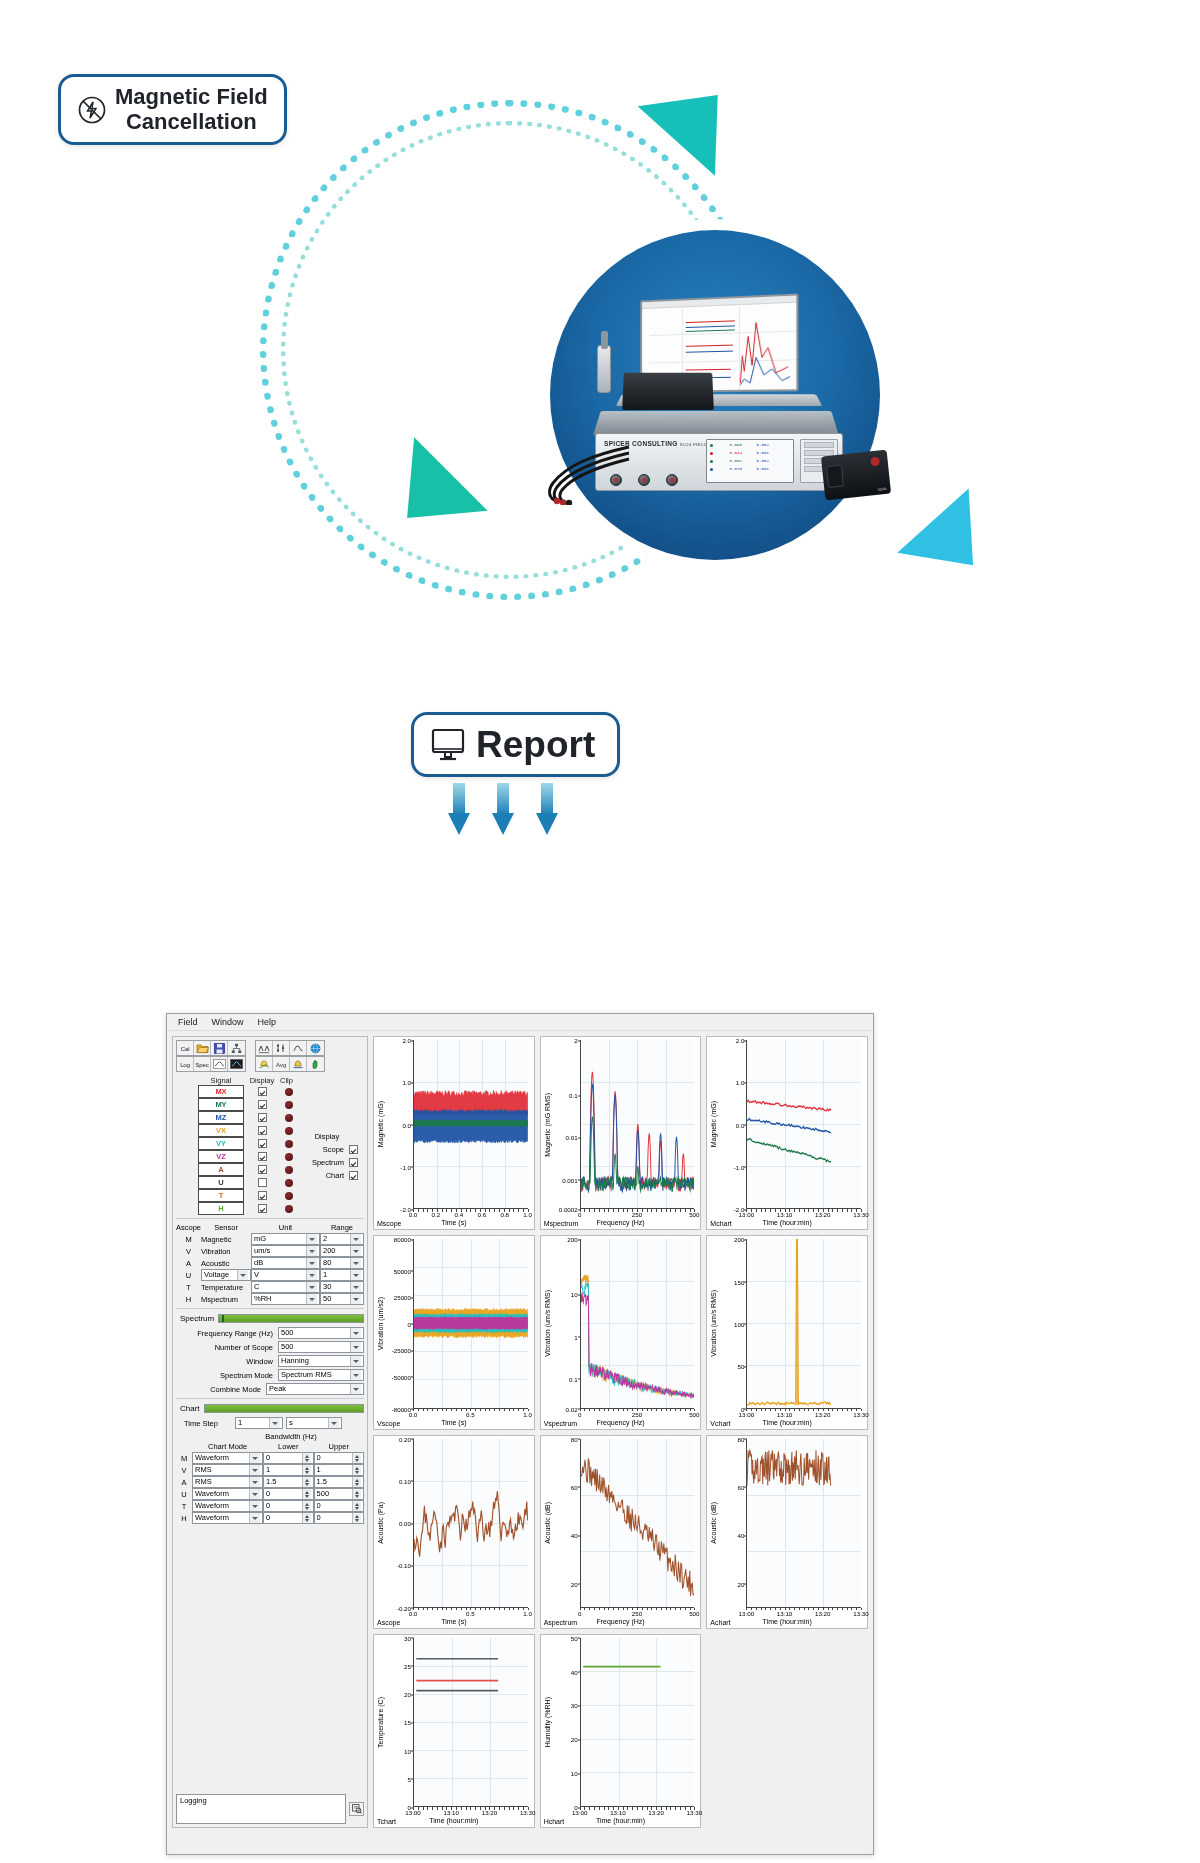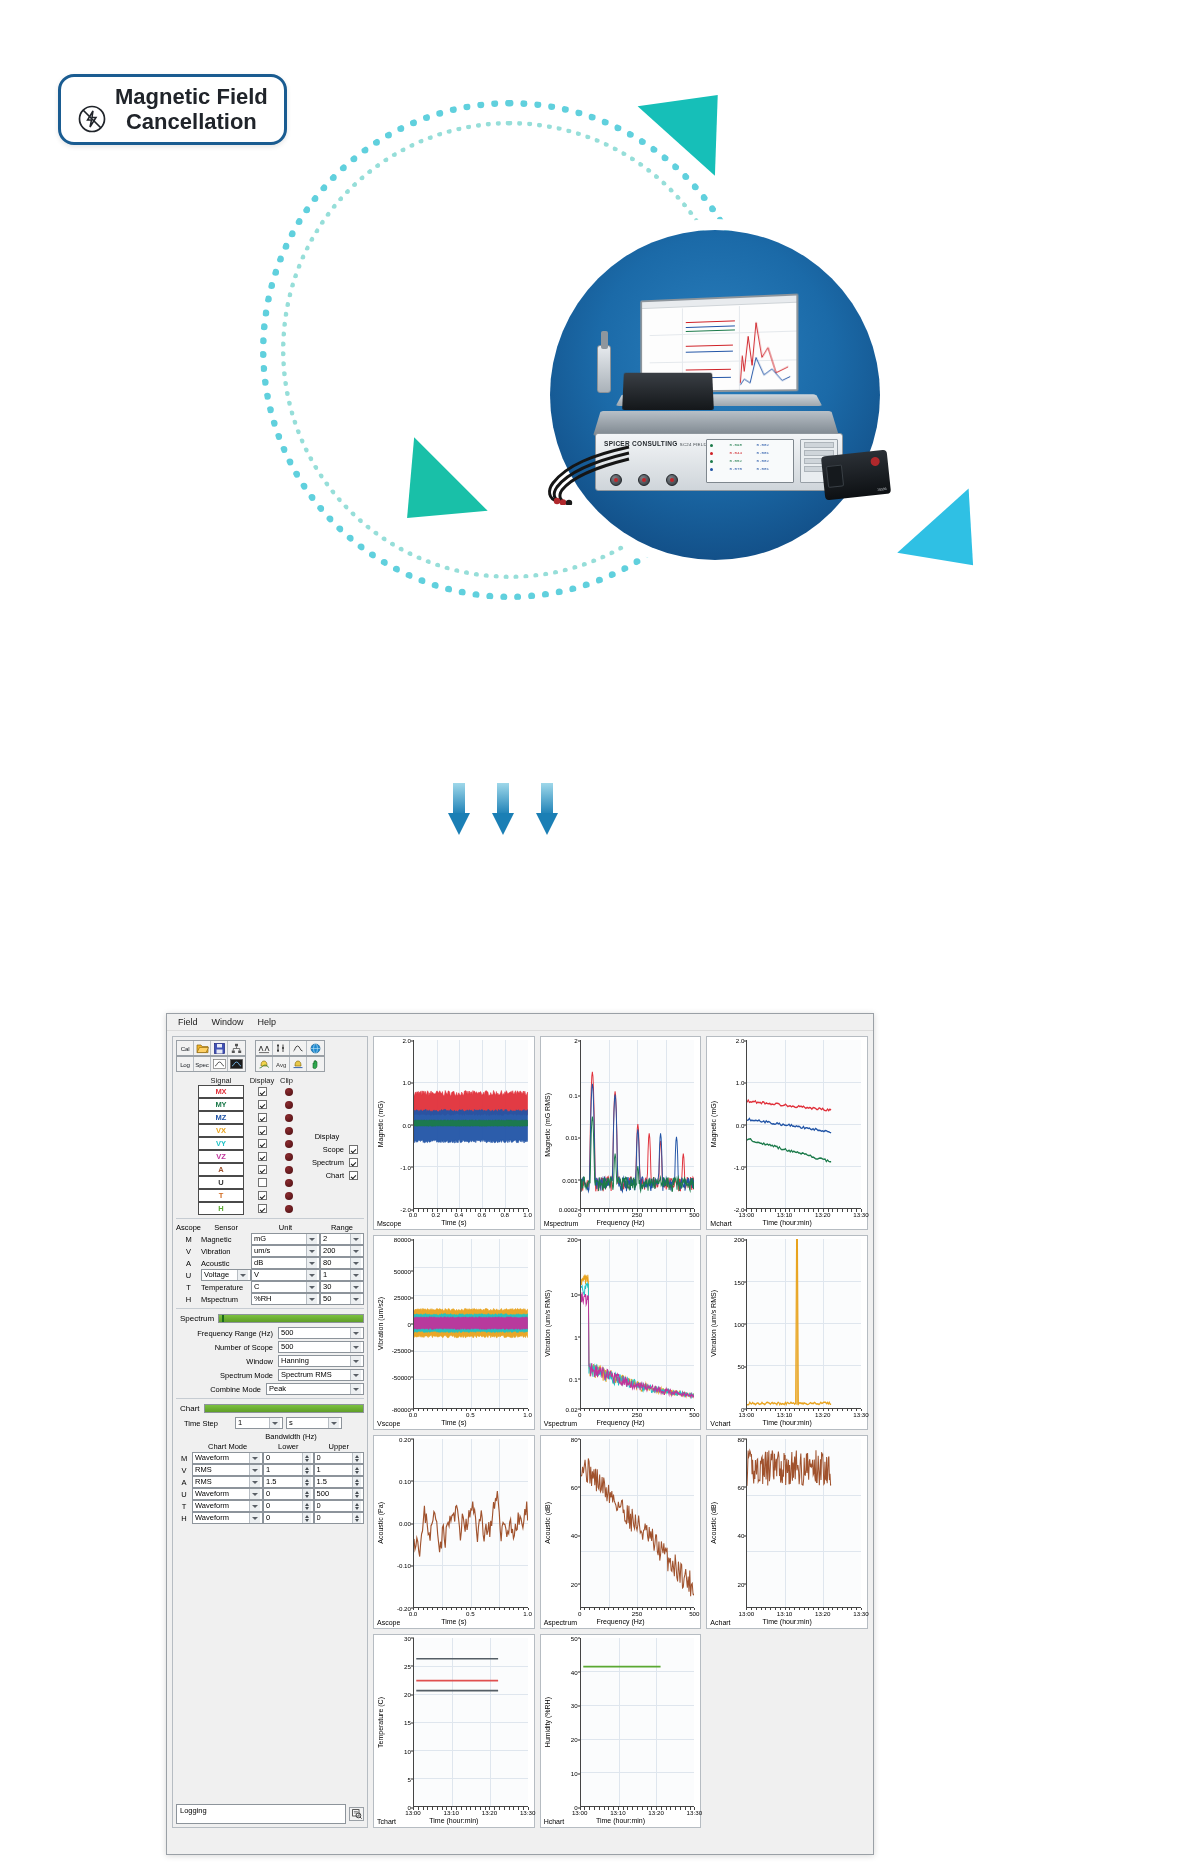--- a/index.html
+++ b/index.html
@@ -163,21 +163,21 @@
   
   .pill {
     position:absolute; background:#ffffff;
     border:3px solid #1a5c91; border-radius:16px;
     display:flex; align-items:center; gap:8px;
     padding:8px 16px;
     box-shadow:0 2px 5px rgba(0,0,0,.10);
   }
   .pill .txt { font-weight:bold; color:#20242a; line-height:1.12; }
 
-  #pill-magnetic { left:58px; top:74px;align-items:flex-end; }
+  #pill-magnetic { left:58px; top:74px; }
   #pill-magnetic .txt { font-size:22px; text-align:center; }
   #pill-warning { left:789px; top:198px; padding:7px 18px 7px 12px; }
   #pill-warning .txt { font-size:32px; }
   #pill-report { left:411px; top:712px; padding:9px 22px 9px 14px; }
   #pill-report .txt { font-size:37px; }
 
   .ic { flex:0 0 auto; display:block; }
 
   
   .dn { position:absolute; width:22px; height:52px; }
@@ -314,21 +314,21 @@
     background:linear-gradient(#7cc140,#5f9e27); }
   .bar-g .tick { position:absolute; left:3px; top:0; bottom:0; width:2px; background:#1a6b1a; }
 
   .frow { display:flex; align-items:center; gap:3px; margin-top:2px; }
   .frow .fl { flex:1; text-align:right; font-size:7.5px; padding-right:2px; }
 
   .statusbar {
     margin-top:auto; display:flex; align-items:center; gap:3px;
   }
   .statusbar .sfield {
-    flex:1; height:20px; background:#fff; border:1px solid #8d949b;
+    flex:1; height:30px; background:#fff; border:1px solid #8d949b;
     font-size:7.5px; line-height:11px; padding-left:3px;
   }
   .statusbar .sbtn {
     width:15px; height:14px; border:1px solid #9aa0a6; background:#f2f2f2;
     display:flex; align-items:center; justify-content:center;
   }
 
   
   .right { flex:1; display:grid; grid-template-columns:repeat(3,1fr);
     grid-template-rows:repeat(4,1fr); gap:5px; }
@@ -472,20 +472,29 @@
       <path d="M16 7 L10.5 16 H14.5 L13 23 L19 13.5 H15 Z" fill="none" stroke="#20242a" stroke-width="1.5"></path>
       <line x1="6" y1="6" x2="24" y2="24" stroke="#20242a" stroke-width="1.7"></line>
     </svg>
     <div class="txt">
       <div>Magnetic Field</div>
       <div>Cancellation</div>
     </div>
   </div>
 
 
+  <div class="pill" id="pill-report">
+    <svg class="ic" width="40" height="40" viewBox="0 0 40 40">
+      <rect x="5" y="5" width="30" height="22" rx="2" fill="none" stroke="#20242a" stroke-width="2.2"></rect>
+      <line x1="5" y1="24" x2="35" y2="24" stroke="#20242a" stroke-width="1.6"></line>
+      <rect x="17" y="27" width="6" height="5" fill="none" stroke="#20242a" stroke-width="2"></rect>
+      <line x1="12" y1="34" x2="28" y2="34" stroke="#20242a" stroke-width="2.2"></line>
+    </svg>
+    <span class="txt">Report</span>
+  </div>
 
   <div class="dn" id="dn1">
       <div class="stem"></div>
       <div class="head"></div>
     </div>
   <div class="dn" id="dn2">
       <div class="stem"></div>
       <div class="head"></div>
     </div>
   <div class="dn" id="dn3">

